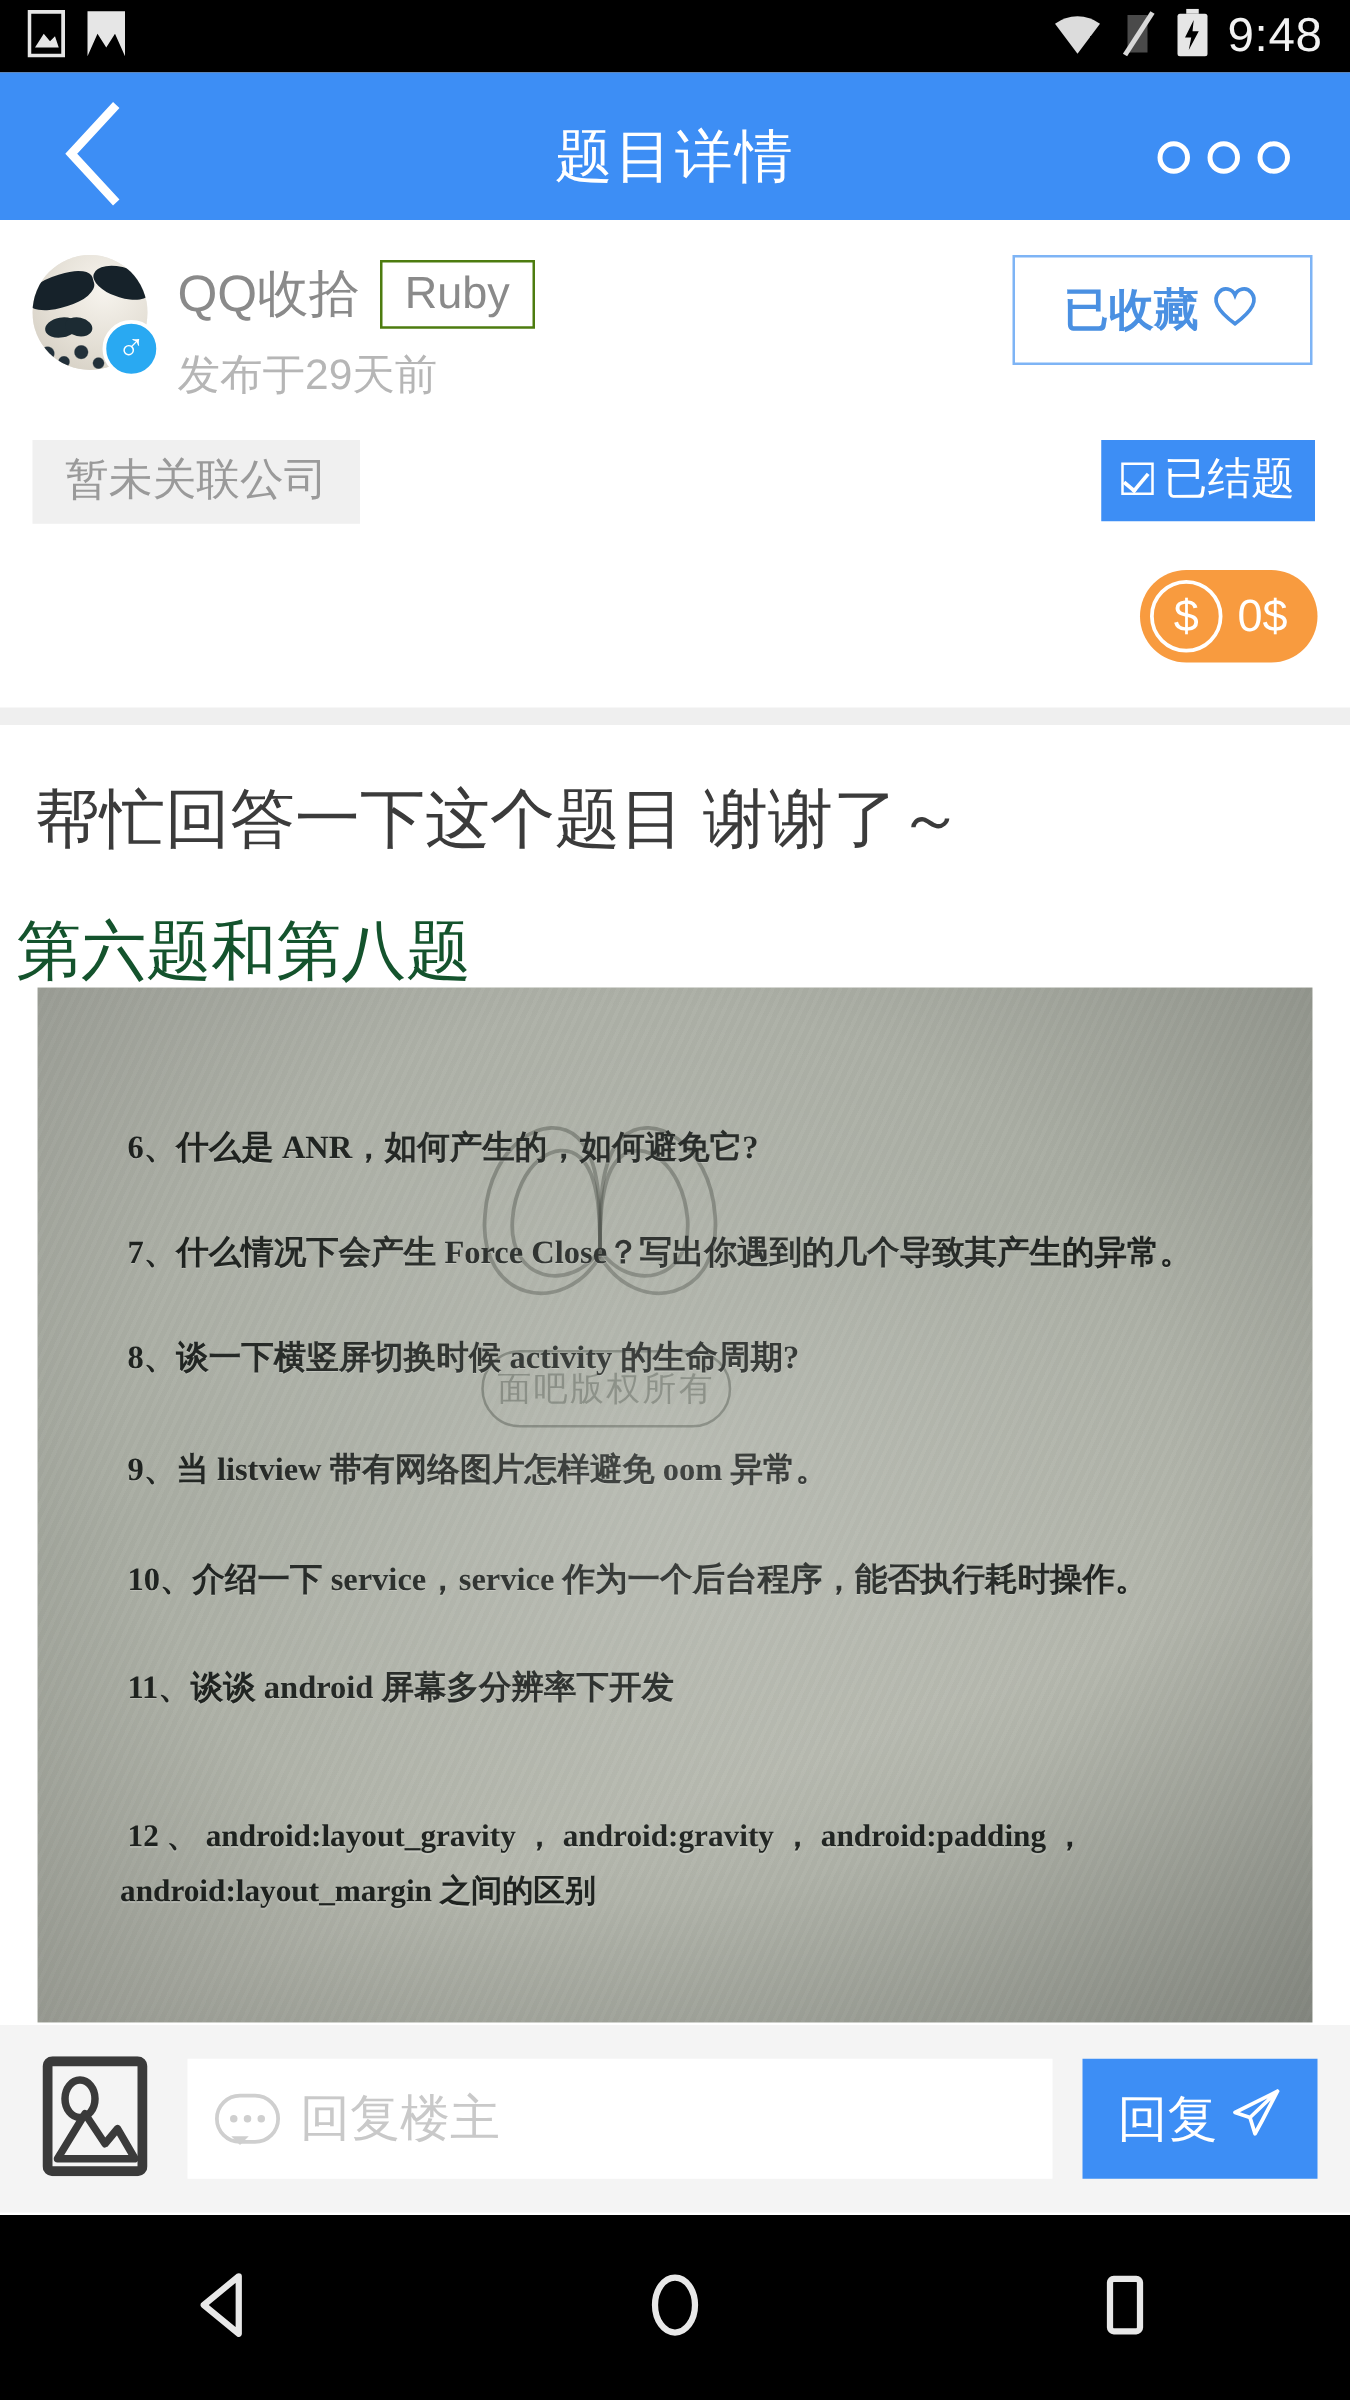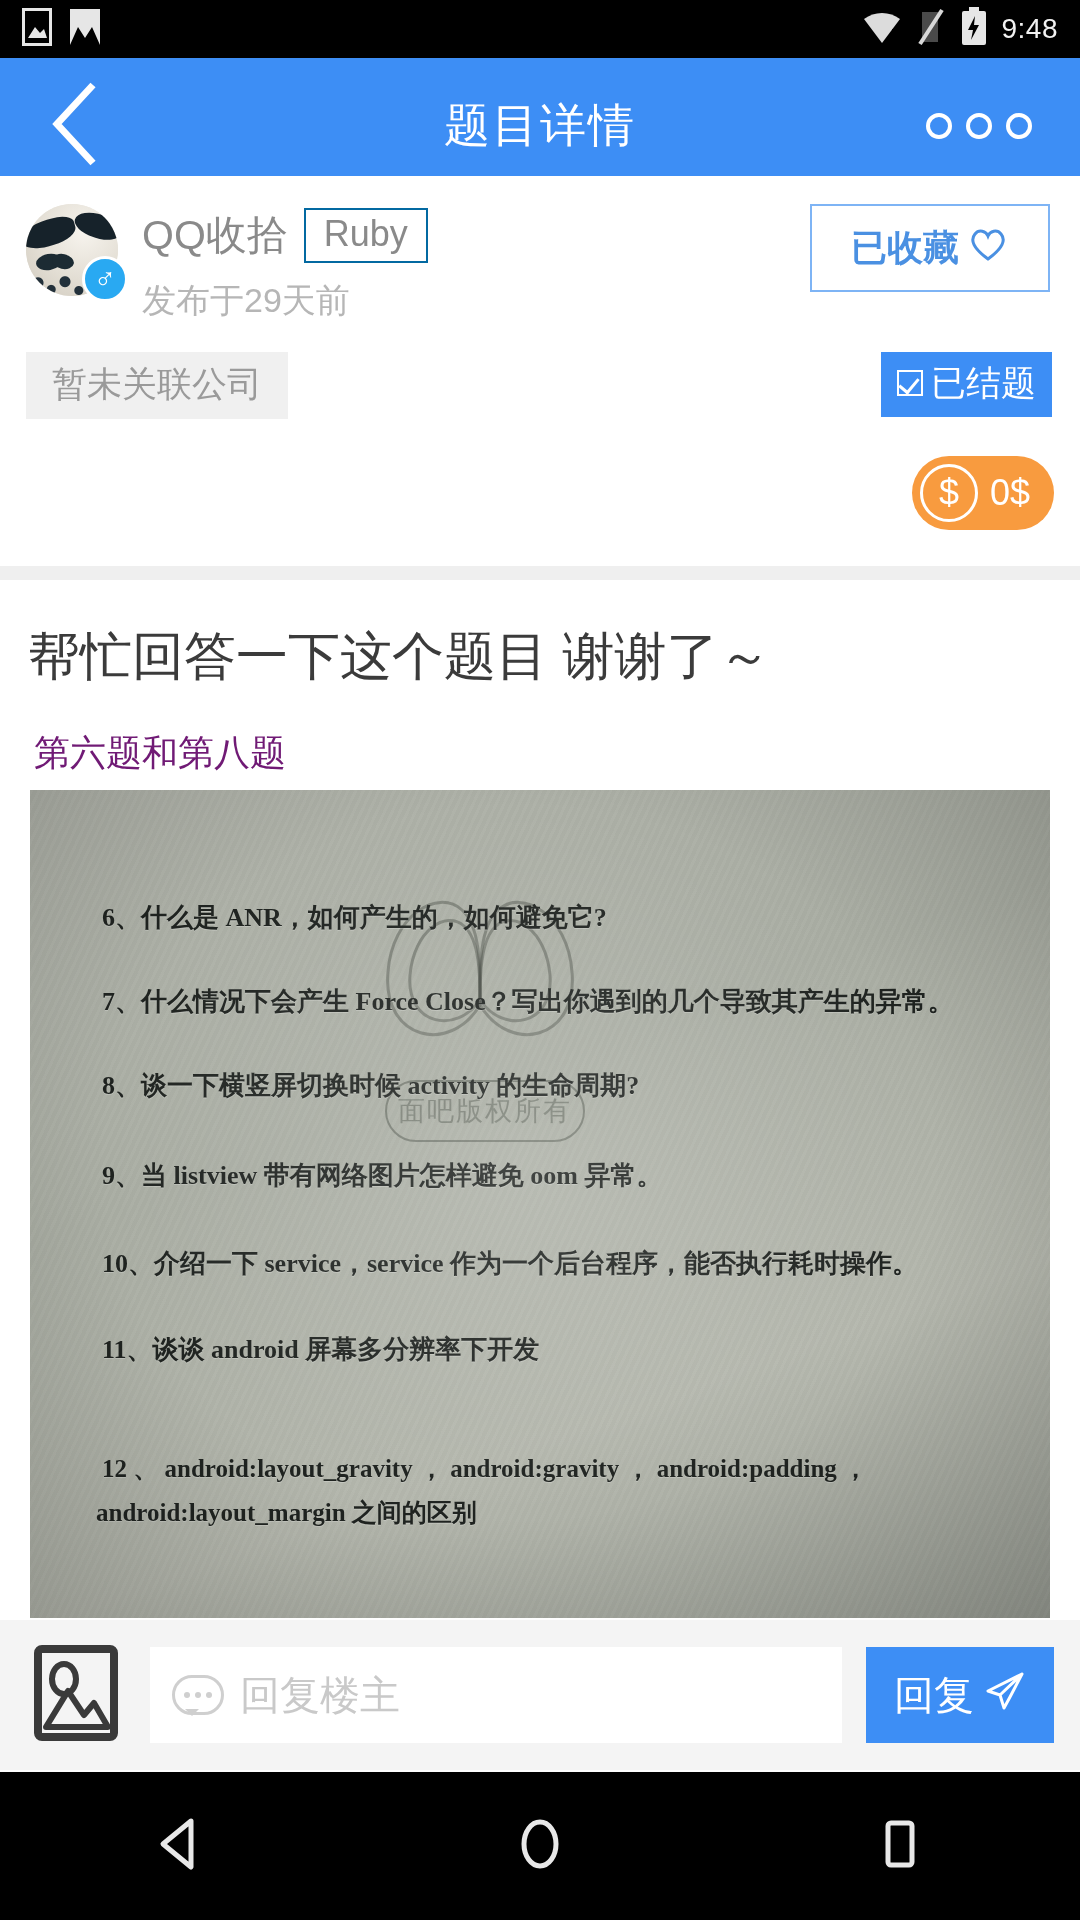--- a/index.html
+++ b/index.html
@@ -5,21 +5,21 @@
   * { margin:0; padding:0; box-sizing:border-box; }
   html,body { width:1080px; height:1920px; background:#ffffff;
     font-family:"Liberation Sans","DejaVu Sans",sans-serif; }
   #screen { position:relative; width:1080px; height:1920px; overflow:hidden; background:#fff; }
 
   
   .statusbar { position:absolute; left:0; top:0; width:1080px; height:58px;
     background:#000; display:flex; align-items:center; padding:0 22px; }
   .sb-left { display:flex; align-items:center; gap:16px; }
   .sb-right { margin-left:auto; display:flex; align-items:center; gap:14px; }
-  .sb-time { color:#f2f2f2; font-size:28px; letter-spacing:0.5px; line-height:1; }
+  .sb-time { color:#f2f2f2; font-size:38px; letter-spacing:0.5px; line-height:1; }
 
   
   .appbar { position:absolute; left:0; top:58px; width:1080px; height:135px;
     background:#3d8ef5; display:flex; align-items:center; }
   .appbar-back { width:150px; height:118px; display:flex; align-items:center; justify-content:center; }
   .appbar-title { position:absolute; left:0; right:0; text-align:center;
     color:#ffffff; font-size:46px; letter-spacing:2px; pointer-events:none; }
   .appbar-more { margin-left:auto; margin-right:48px; display:flex; align-items:center; gap:14px; z-index:2; }
   .dot-o { width:26px; height:26px; border:4px solid #fff; border-radius:50%; }
 
@@ -47,21 +47,21 @@
       radial-gradient(circle at 32% 70%, #22303a 0 4px, transparent 5px),
       radial-gradient(circle at 55% 35%, #22303a 0 5px, transparent 6px),
       radial-gradient(circle at 78% 75%, #22303a 0 4px, transparent 5px); }
   .gender { position:absolute; right:-10px; bottom:-6px; width:46px; height:46px; border-radius:50%;
     background:#29a9f2; border:3px solid #fff; display:flex; align-items:center; justify-content:center;
     color:#fff; font-size:30px; line-height:1; }
 
   .author-text { margin-left:24px; padding-top:4px; }
   .name-line { display:flex; align-items:center; gap:16px; }
   .uname { font-size:41px; color:#8a8a8a; line-height:1; }
-  .utag { border:2px solid #0369a1; color:#8a8a8a; font-size:36px; padding:6px 18px 9px; line-height:1; }
+  .utag { border:2px solid #4d7c0f; color:#8a8a8a; font-size:36px; padding:6px 18px 9px; line-height:1; }
   .posted { margin-top:20px; font-size:34px; color:#b6b6b6; line-height:1; }
 
   .fav-btn { position:absolute; right:30px; top:28px; width:240px; height:88px;
     border:2px solid #7eb4f5; background:#fff; display:flex; align-items:center;
     justify-content:center; gap:8px; color:#4a90e2; font-size:36px;font-weight:bold; }
 
   .company-chip { position:absolute; left:26px; top:176px; background:#f0f0f0;
     color:#9a9a9a; font-size:35px; padding:14px 26px 18px; line-height:1; }
   .solved-badge { position:absolute; right:28px; top:176px; background:#3d8ef5; color:#fff;
     font-size:35px; padding:13px 16px 17px; line-height:1; display:flex; align-items:center; gap:8px; }
@@ -76,21 +76,21 @@
     display:flex; align-items:center; justify-content:center; color:#fff; font-size:28px; }
 
   .coin-pill { position:absolute; right:26px; top:280px; height:74px; border-radius:40px;
     background:#f89b3f; display:flex; align-items:center; padding:0 24px 0 8px; gap:12px; }
   .coin { width:58px; height:58px; border:3px solid #fff; border-radius:50%;
     display:flex; align-items:center; justify-content:center; color:#fff; font-size:36px; }
   .coin-pill .amount { color:#fff; font-size:36px; line-height:1; }
 
   
   .post-title { position:absolute; left:28px; top:630px; font-size:52px; color:#3b3b3b; line-height:1; }
-  .post-sub { position:absolute; left:34px; top:735px; font-size:36px; color:#701a75; line-height:1; }
+  .post-sub { position:absolute; left:13px; top:735px; font-size:52px; color:#14532d; line-height:1; }
 
   
   .photo { position:absolute; left:30px; top:790px; width:1020px; height:828px;
     background:linear-gradient(160deg,#b0b3aa 0%, #a9ada3 38%, #b4b7ad 70%, #9ea299 100%);
     overflow:hidden; }
   .photo .grain { position:absolute; inset:0; opacity:.35;
     background:repeating-linear-gradient(115deg, rgba(255,255,255,.07) 0 3px, rgba(0,0,0,.04) 3px 7px); }
   .photo .vig { position:absolute; inset:0;
     background:radial-gradient(ellipse at 48% 45%, rgba(255,255,255,.16) 0%, rgba(0,0,0,0) 55%, rgba(0,0,0,.18) 100%); }
   .q { position:absolute; color:#1f2320; font-family:"Liberation Serif","DejaVu Serif",serif;

